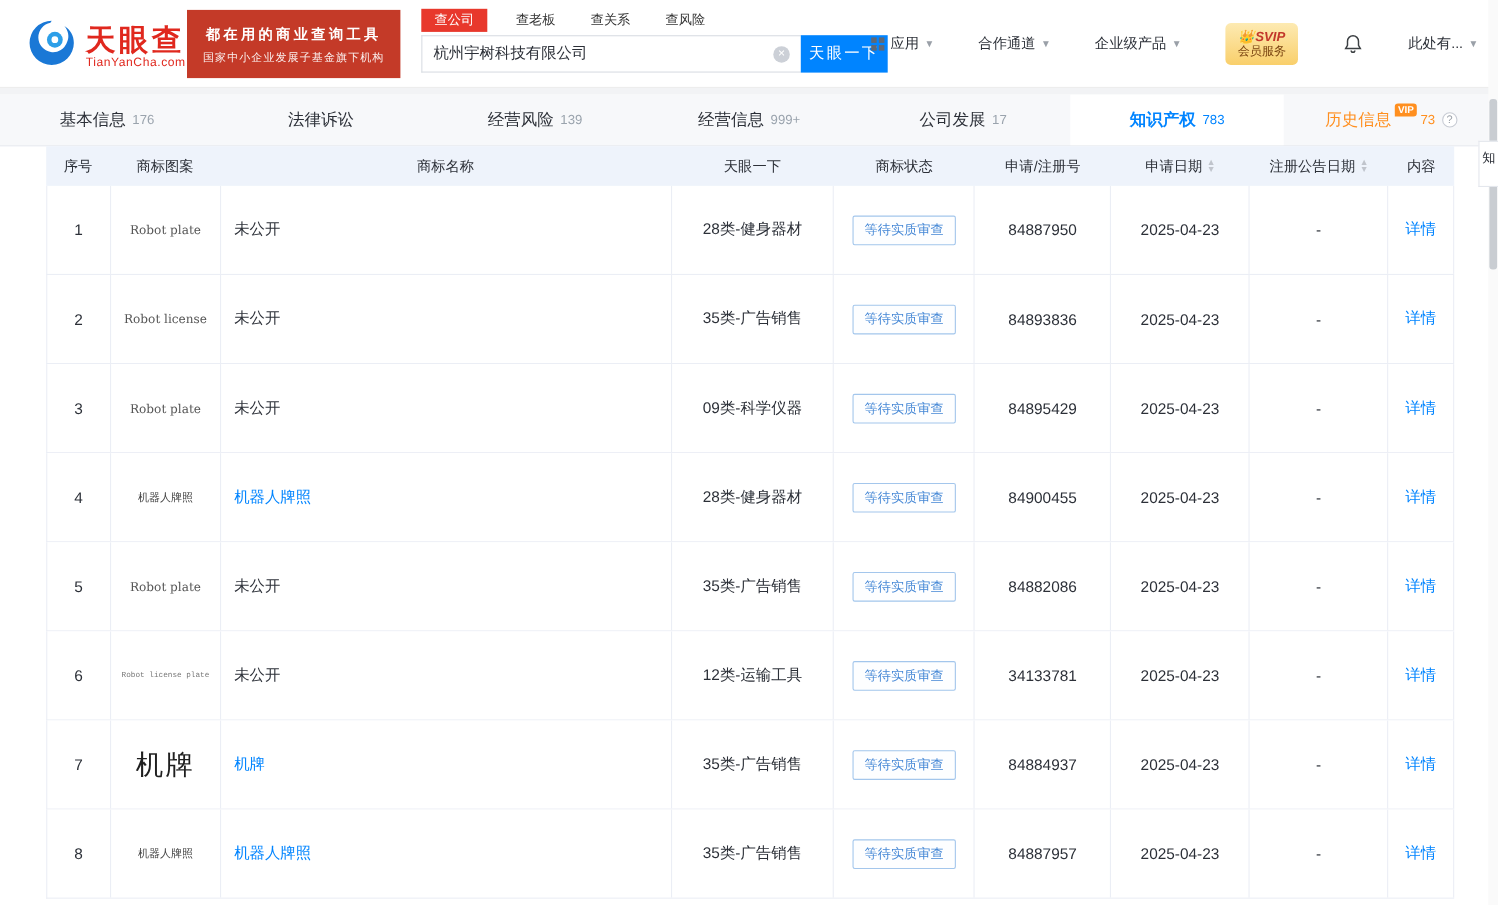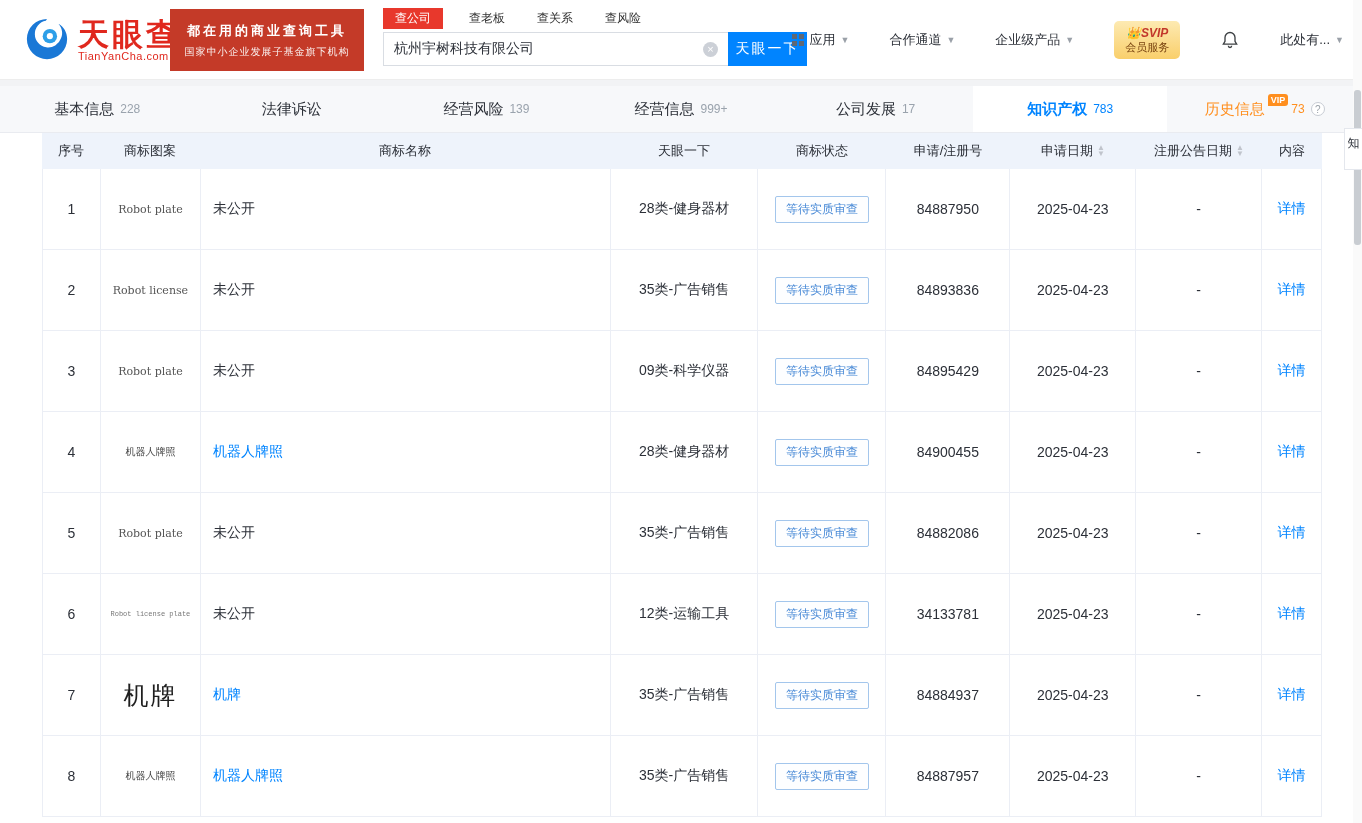--- a/index.html
+++ b/index.html
@@ -2,21 +2,21 @@
 <html><head>
 <meta charset="utf-8">
 <style>
   * { margin:0; padding:0; box-sizing:border-box; }
   body { background:#e9e9e9; font-family:"Liberation Sans",sans-serif; }
   .page { position:relative; width:1362px; height:823px; background:#fff; overflow:hidden; }
 
   
   .topbar { position:relative; height:80px; background:#fff; border-bottom:1px solid #ededed; }
   .logo { position:absolute; left:24px; top:16px; display:flex; align-items:center; gap:8px; cursor:pointer; }
-  .logo-brand { font-size:31px; font-weight:bold; color:#e0281e; letter-spacing:3px; line-height:30px; }
+  .logo-brand { font-size:27px; font-weight:bold; color:#e0281e; letter-spacing:3px; line-height:30px; }
   .logo-domain { font-size:11px; color:#e0281e; letter-spacing:.5px; }
   .promo { position:absolute; left:170px; top:9px; width:194px; height:62px; background:#c43a28;
            display:flex; flex-direction:column; align-items:center; justify-content:center; gap:5px; }
   .promo-line1 { color:#fff; font-size:13px; font-weight:bold; letter-spacing:3px; }
   .promo-line2 { color:rgba(255,255,255,.93); font-size:10px; letter-spacing:1px; }
 
   .search-area { position:absolute; left:383px; top:7px; }
   .search-tabs { display:flex; align-items:center; gap:20px; height:22px; }
   .stab { font-size:12px; color:#333; cursor:pointer; padding:2px 6px; }
   .stab.active { background:#e8382c; color:#fff; padding:2px 12px; }
@@ -159,21 +159,21 @@
         <span class="caret">▼</span>
       </span>
     </nav>
   </header>
 
   <div class="band"></div>
 
   <nav class="tabbar">
     <div class="tab">
       <span>基本信息</span>
-        <span class="count">228</span>
+        <span class="count">176</span>
     </div>
     <div class="tab">
       <span>法律诉讼</span>
     </div>
     <div class="tab">
       <span>经营风险</span>
         <span class="count">139</span>
     </div>
     <div class="tab">
       <span>经营信息</span>

